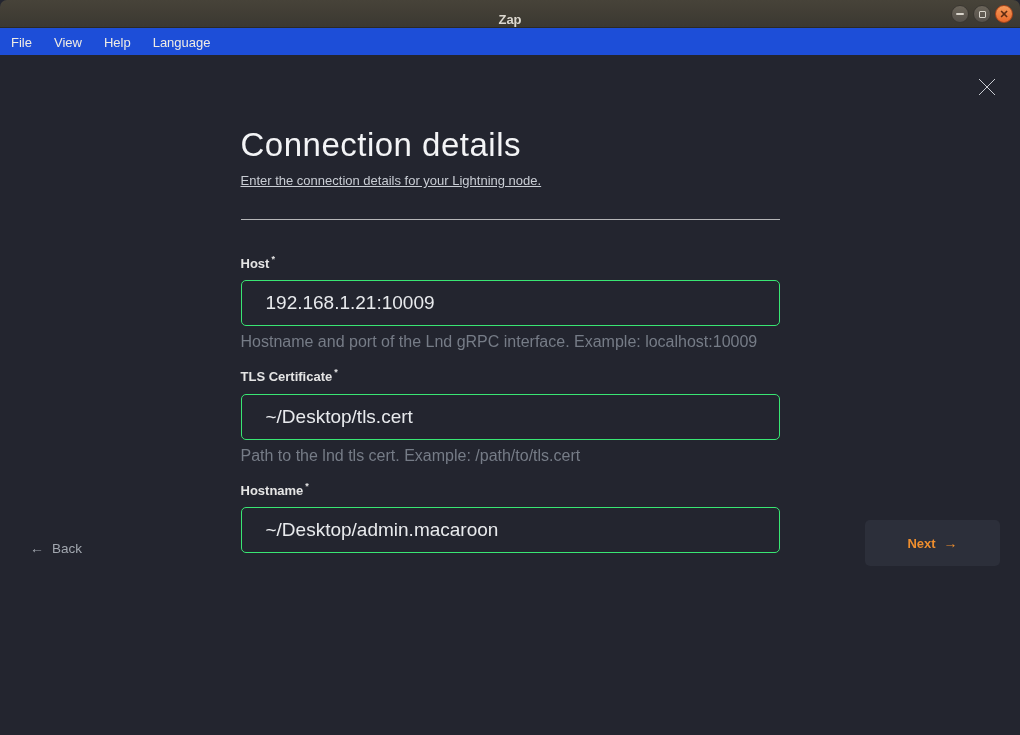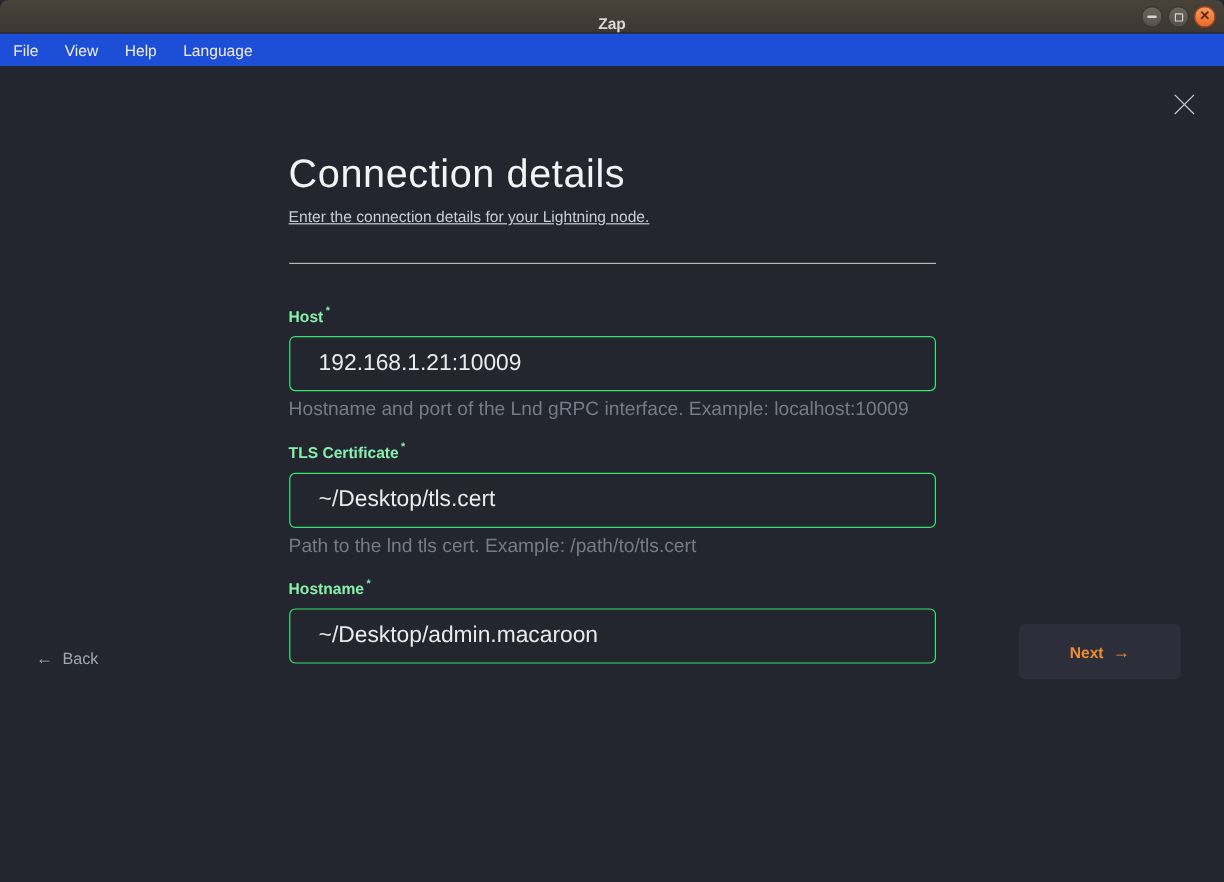--- a/index.html
+++ b/index.html
@@ -59,21 +59,21 @@
 
   .page-title {
     color:#f3f4f6; font-size:33px; font-weight:300;
     letter-spacing:0.5px;
   }
   .page-subtitle { margin-top:9px; color:#c9cdd4; font-size:13px;text-decoration:underline; }
   .divider { margin-top:31px; border-top:1px solid #b5b6b8; }
 
   .fields { margin-top:35px; }
   .field { margin-bottom:17px; }
-  .field-label { color:#86efac; font-size:13px; font-weight:bold; }
+  .field-label { color:#e5e5e5; font-size:13px; font-weight:bold; }
   .field-label sup { font-size:9px; margin-left:2px; position:relative; top:-1px; }
   .text-input {
     display:block; width:100%; height:46px;
     margin-top:9px;
     background:transparent;
     border:1px solid #39e673; border-radius:5px;
     color:#e8eaed; font-size:19px;
     font-family:"Liberation Sans", sans-serif;
     padding:0 24px; outline:none;
   }
@@ -81,21 +81,21 @@
 
   
   .back-link {
     position:absolute; left:30px; bottom:43px;
     color:#a2a7af; font-size:13.5px;
     display:flex; align-items:center; gap:8px;
     cursor:pointer;
   }
   .back-arrow { font-size:14px; }
   .next-btn {
-    position:absolute; right:36px; bottom:33px;
+    position:absolute; right:20px; bottom:33px;
     width:135px; height:46px;
     background:#2c2f3a; border:none; border-radius:5px;
     color:#ee8e2e; font-size:13px; font-weight:bold;
     font-family:"Liberation Sans", sans-serif;
     display:flex; align-items:center; justify-content:center; gap:8px;
     cursor:pointer;
   }
   .next-arrow { font-size:14px; font-weight:normal; }
 </style>
 </head>

